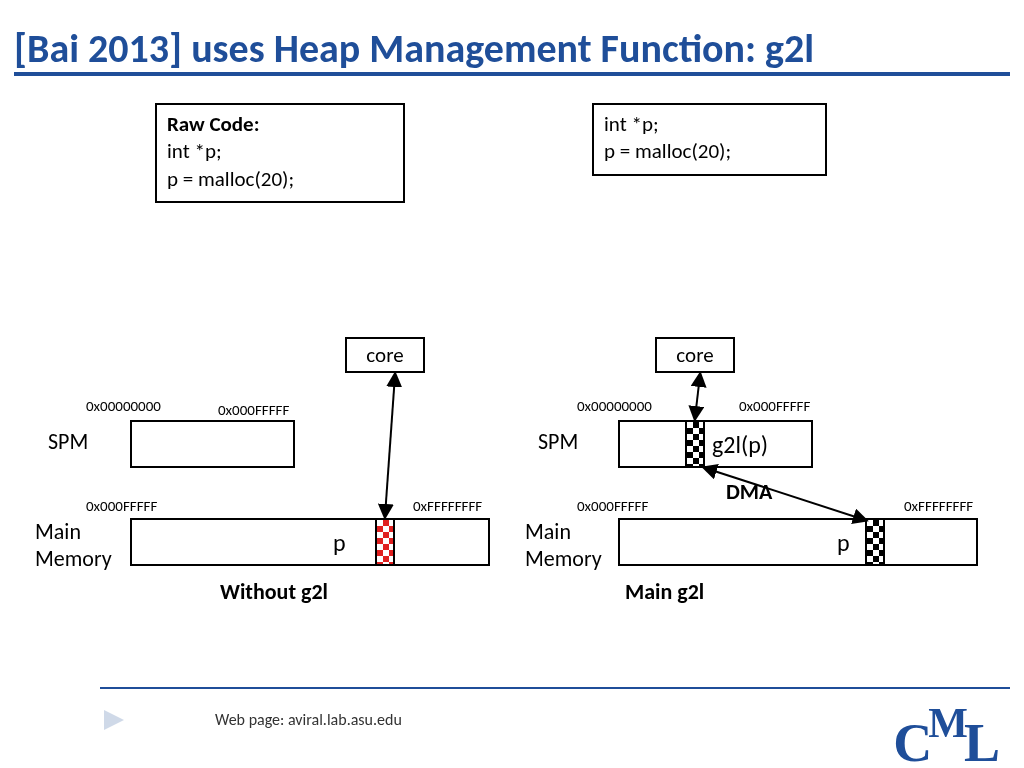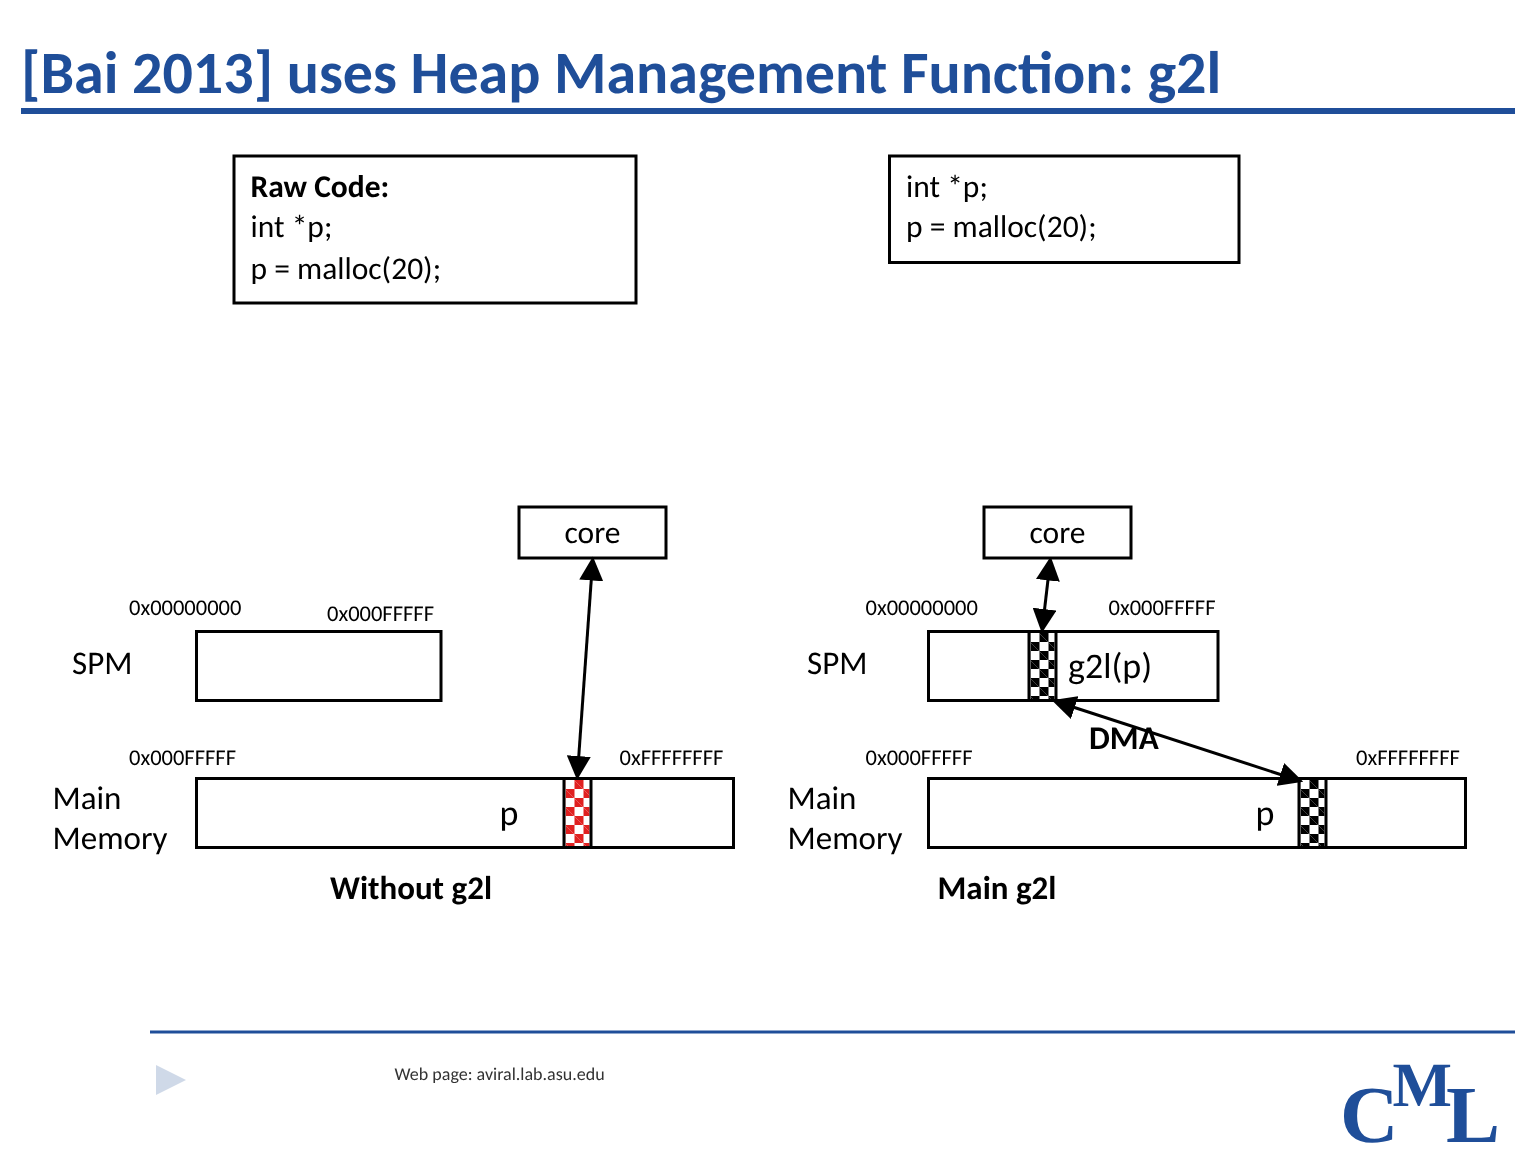--- a/index.html
+++ b/index.html
@@ -33,21 +33,21 @@
     padding: 6px 10px 8px 10px;
     font-size: 21px;
     line-height: 1.3;
     background: #fff;
   }
   .codebox .hdr { font-weight: bold; }
   .red { color: #d00000; font-weight: bold; }
   .corebox {
     position: absolute;
     border: 2px solid #000;
-    width: 100px;
+    width: 80px;
     height: 36px;
     text-align: center;
     font-size: 21px;
     line-height: 32px;
     background: #fff;
   }
   .membox {
     position: absolute;
     border: 2px solid #000;
     height: 48px;
@@ -103,23 +103,22 @@
     left: 100px;
     top: 687px;
     width: 910px;
     height: 1.5px;
     background: #1f4e99;
   }
   .footer-text {
     position: absolute;
     left: 215px;
     top: 710px;
-    font-size: 12px;
+    font-size: 16px;
     color: #333;
-    margin-left: 48px;
   }
   .footer-arrow {
     position: absolute;
     left: 100px;
     top: 706px;
   }
   .logo {
     position: absolute;
     right: 16px;
     bottom: 8px;
@@ -130,21 +129,21 @@
   .logo .c { font-size: 54px; position: relative; top: 14px; }
   .logo .m { font-size: 42px; position: relative; top: -10px; left: -4px; }
   .logo .l { font-size: 54px; position: relative; top: 14px; left: -8px; }
 </style>
 </head>
 <body>
 
 <div class="title">[Bai 2013] uses Heap Management Function: g2l</div>
 <div class="title-underline"></div>
 
-<div class="codebox" style="left:155px; top:103px; width:270px;">
+<div class="codebox" style="left:155px; top:103px; width:250px;">
   <div class="hdr">Raw Code:</div>
   <div>int *p;</div>
   <div>p = malloc(20);</div>
 </div>
 
 <div class="codebox" style="left:592px; top:103px; width:235px;">
   <div>int *p;</div>
   <div>p = malloc(20);</div>
 </div>
 

